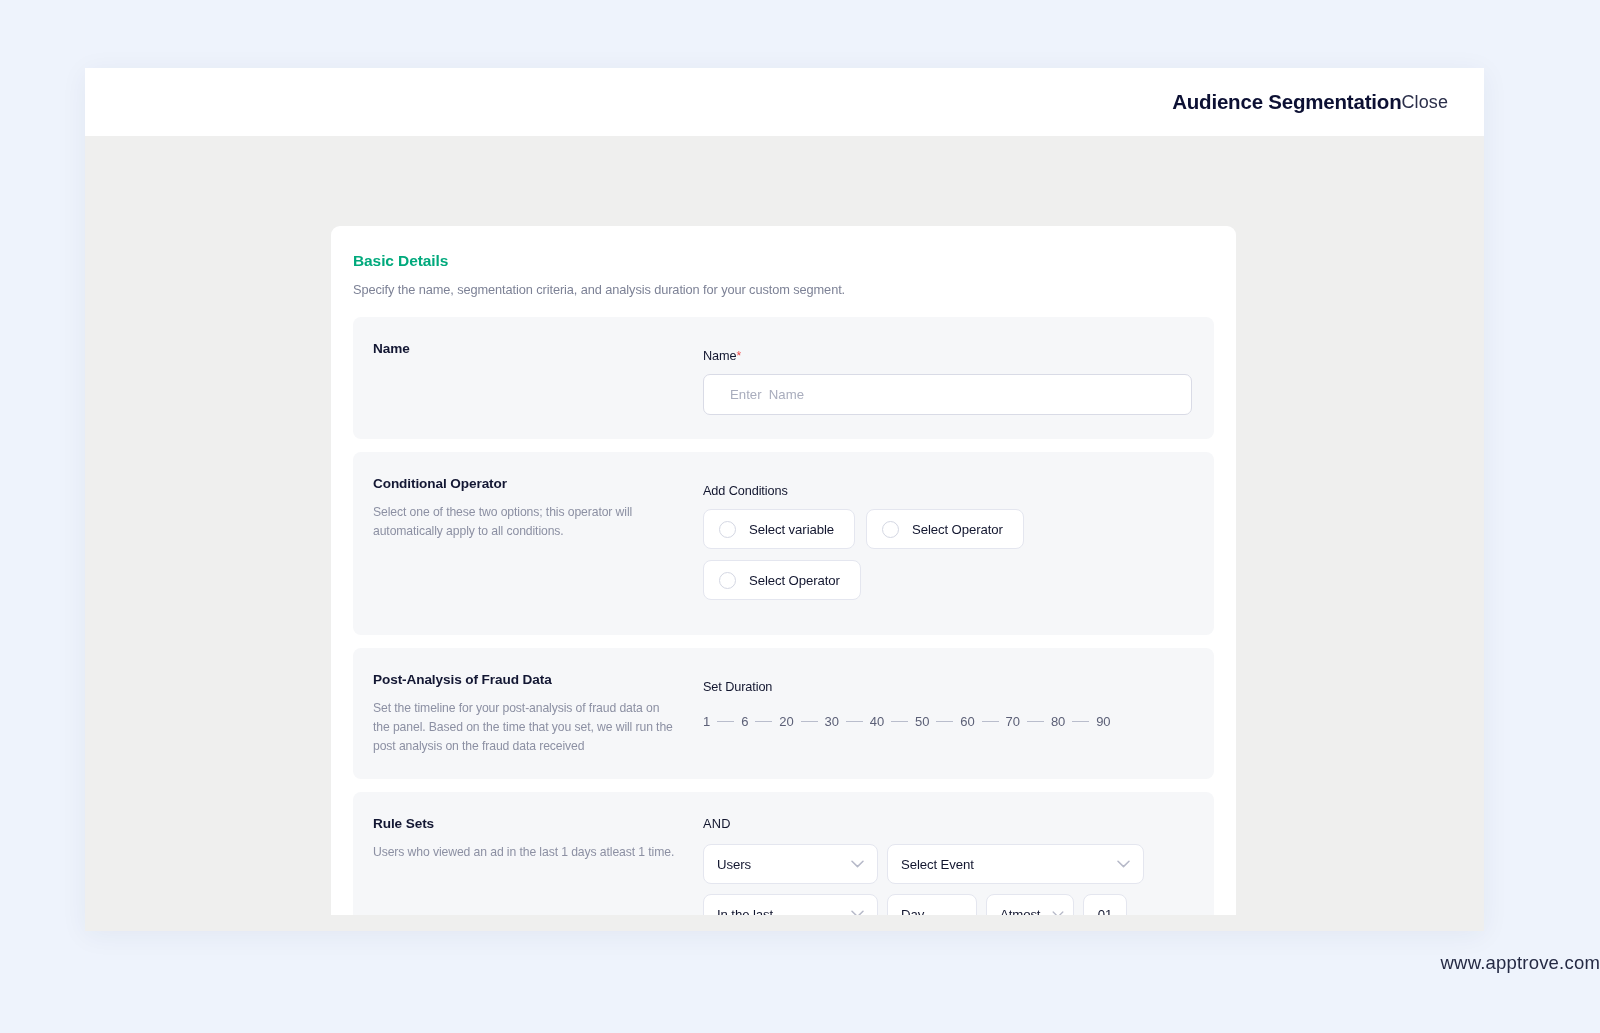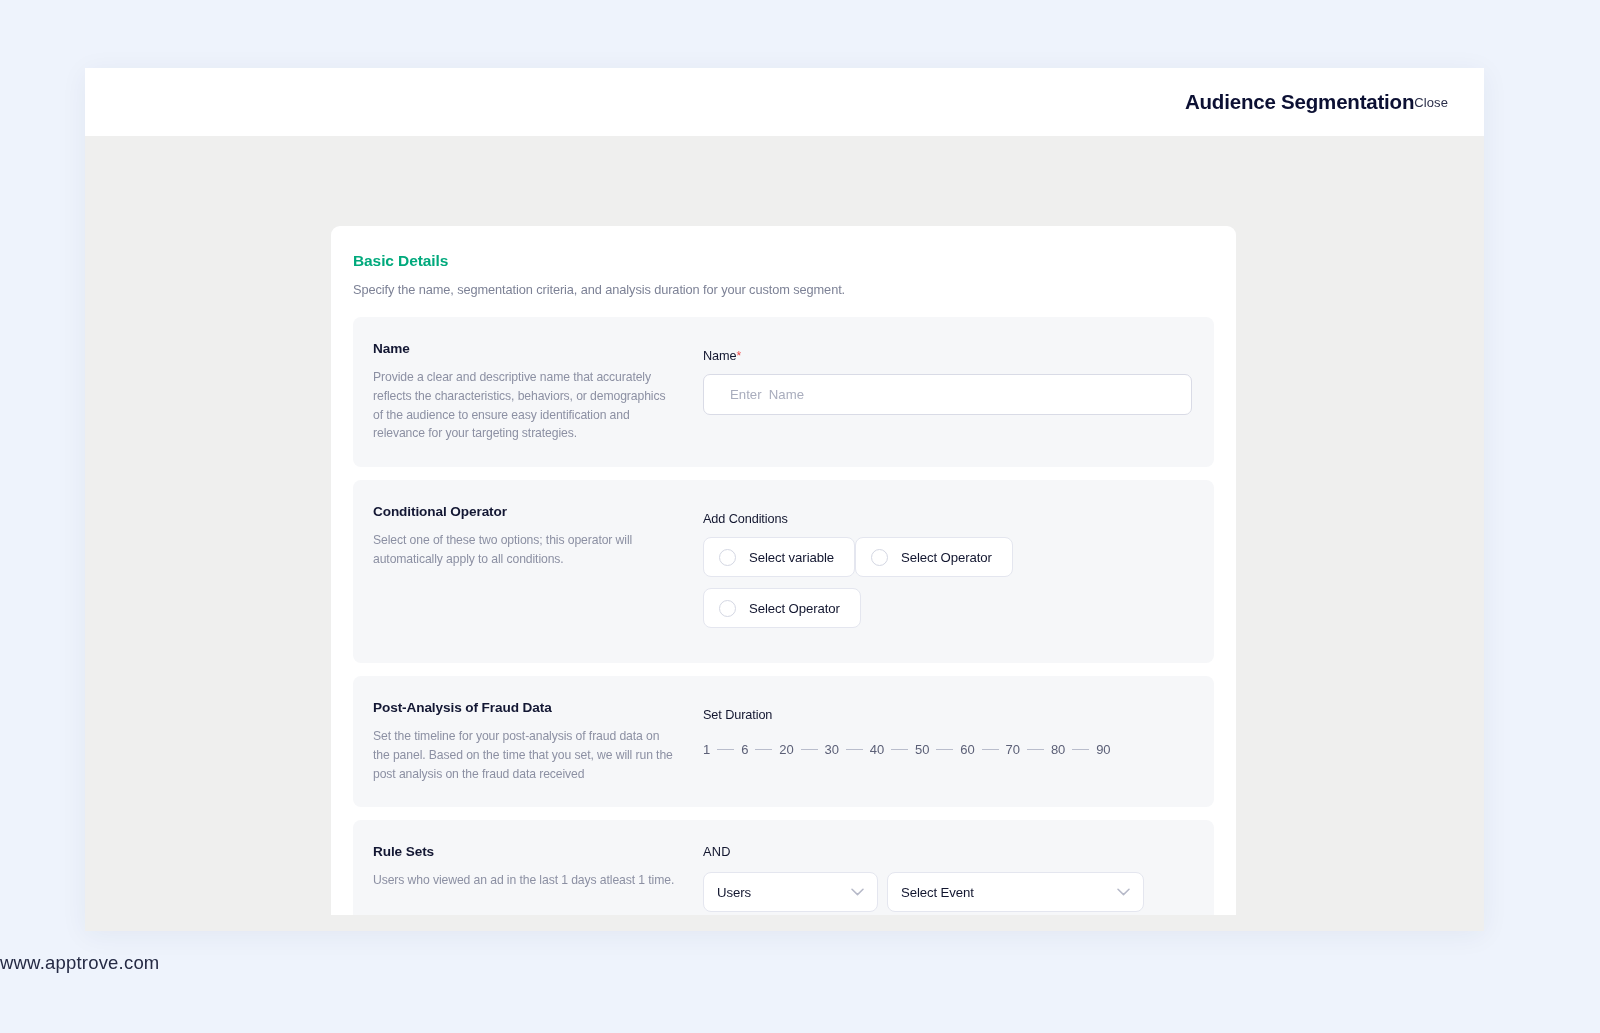--- a/index.html
+++ b/index.html
@@ -38,21 +38,21 @@
   }
 
   .modal-title {
     font-size: 20.5px;
     font-weight: 700;
     letter-spacing: -0.2px;
     color: #0c1033;
   }
 
   .close-button {
-    font-size: 13px;
+    font-size: 18px;
     color: #2b2f4a;
     letter-spacing: 0.1px;
     cursor: pointer;
     background: none;
     border: none;
     font-family: inherit;
   }
 
   .modal-body {
     height: 779px;
@@ -139,20 +139,21 @@
     font-family: inherit;
     font-size: 13.2px;
     color: #12162f;
     outline: none;
   }
   .text-input::placeholder { color: #a9adbd; }
 
   
   .pill-row {
     display: flex;
+    gap: 11px;
     margin-bottom: 11px;
   }
   .pill {
     display: inline-flex;
     align-items: center;
     gap: 13px;
     height: 40px;
     padding: 0 20px 0 15px;
     background: #ffffff;
     border: 1px solid #e4e6ef;
@@ -235,21 +236,21 @@
   .w-day     { width: 90px; justify-content: flex-start; }
   .w-atmost  { width: 88px; padding-right: 9px; }
   .w-count   { width: 44px; justify-content: center; padding: 0; }
 
   
   .site-footer {
     position: absolute;
     left: 0;
     top: 952px;
     width: 1600px;
-    text-align: left;
+    text-align: right;
     font-size: 18.5px;
     color: #252a44;
     letter-spacing: 0.2px;
   }
 </style>
 </head>
 <body>
 
 <div class="modal">
 
@@ -261,21 +262,20 @@
   <div class="modal-body">
 
     <div class="content-card">
 
       <div class="card-heading">Basic Details</div>
       <div class="card-subheading">Specify the name, segmentation criteria, and analysis duration for your custom segment.</div>
 
       <div class="section">
         <div class="section-left">
           <div class="section-title">Name</div>
-          <div class="section-desc">Provide a clear and descriptive name that accurately reflects the characteristics, behaviors, or demographics of the audience to ensure easy identification and relevance for your targeting strategies.</div>
         </div>
         <div class="section-right">
           <label class="field-label"><span>Name</span><span class="required-star">*</span></label>
           <input class="text-input" type="text" placeholder="Enter  Name" style="">
         </div>
       </div>
 
       <div class="section">
         <div class="section-left">
           <div class="section-title">Conditional Operator</div>

